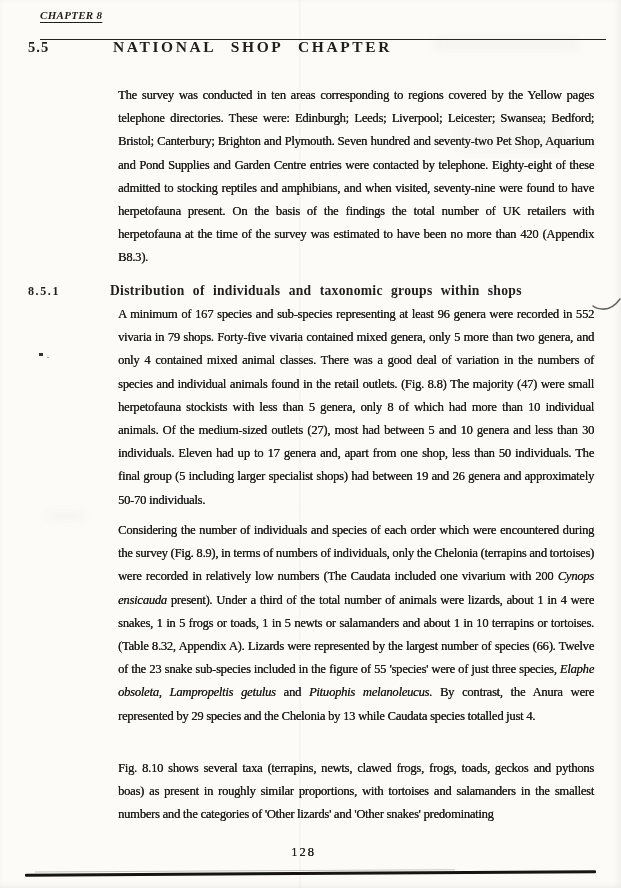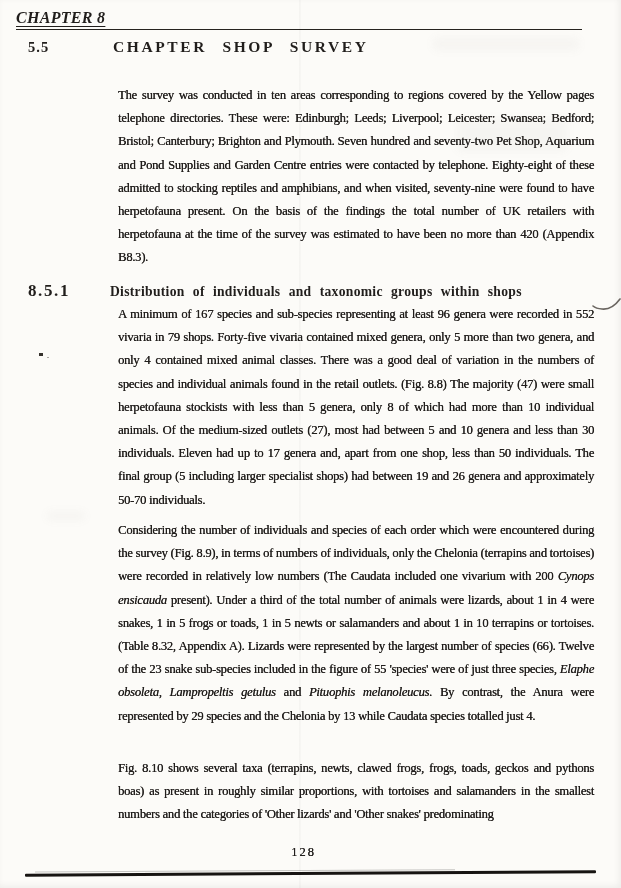--- a/index.html
+++ b/index.html
@@ -15,28 +15,28 @@
     background: var(--paper, #fcfbf8);
     color: var(--ink, #211e1c);
     overflow: hidden;
     box-shadow: inset -2px -2px 6px rgba(0,0,0,0.06);
   }
 
   
   .running-header {
     position: absolute;
     top: 9px;
-    left: 16px;
+    left: 40px;
     width: 566px;
     display: flex;
     justify-content: space-between;
     align-items: flex-end;
     border-bottom: 1.5px solid #26231f;
-    padding-bottom: 2px;
-    font-size: 16px;
+    padding-bottom: 18px;
+    font-size: 11px;
     font-weight: bold;
     font-style: italic;
     letter-spacing: 0.3px;
   }
   .running-header span {
     text-decoration: underline;
     text-decoration-thickness: 1.2px;
     text-underline-offset: 3px;
   }
 
@@ -65,21 +65,21 @@
   .subsec-head {
     position: absolute;
     top: 281px;
     left: 28px;
     right: 28px;
     font-weight: bold;
   }
   .subsec-num {
     display: inline-block;
     width: 82px;
-    font-size: 17px;
+    font-size: 12px;
     letter-spacing: 1.6px;
     font-family: Liberation Serif, serif;
   }
   .subsec-title {
     font-size: 13.6px;
     letter-spacing: 0.3px;
     word-spacing: 4.5px;
   }
 
   
@@ -170,21 +170,21 @@
 </head>
 <body>
 
 <div class="page">
 
   <header class="running-header">
     <span>CHAPTER 8</span>
   </header>
 
   <div class="sec-head">
-    <span class="sec-num">5.5</span><span class="sec-title">CHAPTER SHOP SURVEY</span>
+    <span class="sec-num">5.5</span><span class="sec-title">NATIONAL SHOP CHAPTER</span>
   </div>
 
   <p class="body-par p1">The survey was conducted in ten areas corresponding to regions covered by the Yellow pages telephone directories. These were: Edinburgh; Leeds; Liverpool; Leicester; Swansea; Bedford; Bristol; Canterbury; Brighton and Plymouth. Seven hundred and seventy-two Pet Shop, Aquarium and Pond Supplies and Garden Centre entries were contacted by telephone. Eighty-eight of these admitted to stocking reptiles and amphibians, and when visited, seventy-nine were found to have herpetofauna present. On the basis of the findings the total number of UK retailers with herpetofauna at the time of the survey was estimated to have been no more than 420 (Appendix B8.3).</p>
 
   <div class="subsec-head">
     <span class="subsec-num">8.5.1</span><span class="subsec-title">Distribution of individuals and taxonomic groups within shops</span>
   </div>
 
   <p class="body-par p2">A minimum of 167 species and sub-species representing at least 96 genera were recorded in 552 vivaria in 79 shops. Forty-five vivaria contained mixed genera, only 5 more than two genera, and only 4 contained mixed animal classes. There was a good deal of variation in the numbers of species and individual animals found in the retail outlets. (Fig. 8.8) The majority (47) were small herpetofauna stockists with less than 5 genera, only 8 of which had more than 10 individual animals. Of the medium-sized outlets (27), most had between 5 and 10 genera and less than 30 individuals. Eleven had up to 17 genera and, apart from one shop, less than 50 individuals. The final group (5 including larger specialist shops) had between 19 and 26 genera and approximately 50-70 individuals.</p>
 

